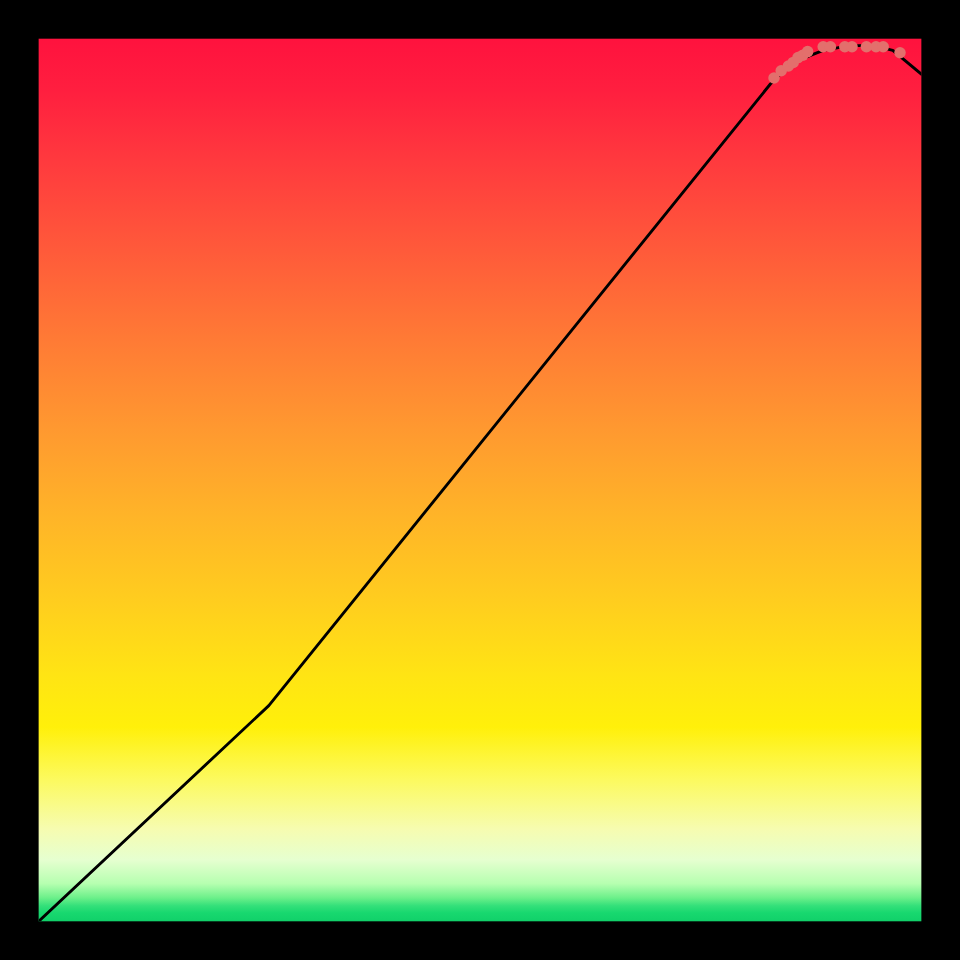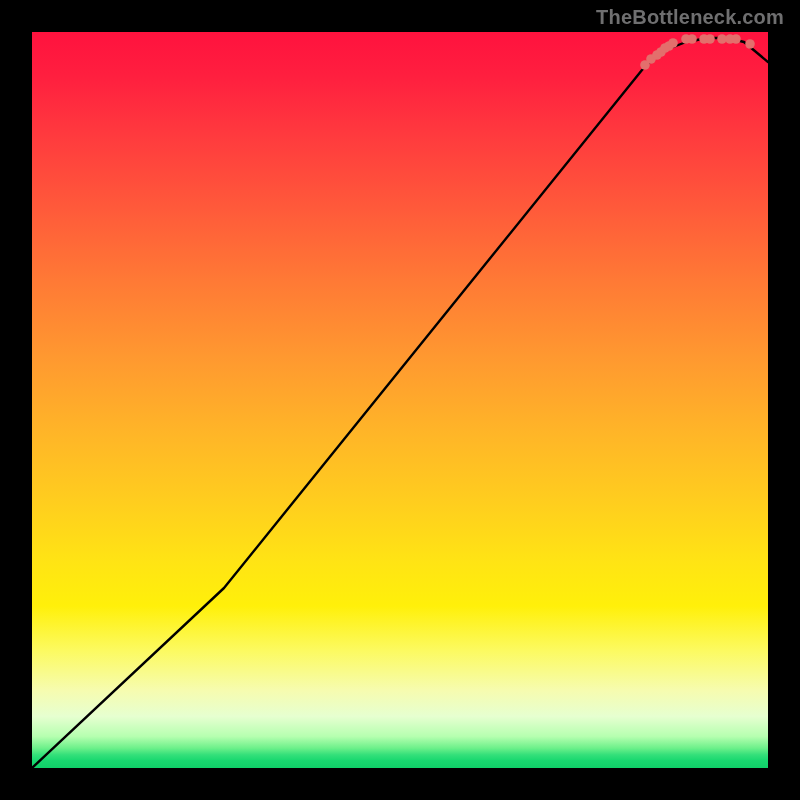--- a/index.html
+++ b/index.html
@@ -50,14 +50,13 @@
           <circle cx="660" cy="7" r="4.8" fill="#e36f6c"></circle>
           <circle cx="672" cy="7" r="4.8" fill="#e36f6c"></circle>
           <circle cx="678" cy="7" r="4.8" fill="#e36f6c"></circle>
           <circle cx="690" cy="7" r="4.8" fill="#e36f6c"></circle>
           <circle cx="698" cy="7" r="4.8" fill="#e36f6c"></circle>
           <circle cx="704" cy="7" r="4.8" fill="#e36f6c"></circle>
           <circle cx="718" cy="12" r="4.8" fill="#e36f6c"></circle>
         </g>
     </svg>
   </div>
-  <div class="watermark">TheBottleneck.com</div>
 </div>
 
 </body></html>

